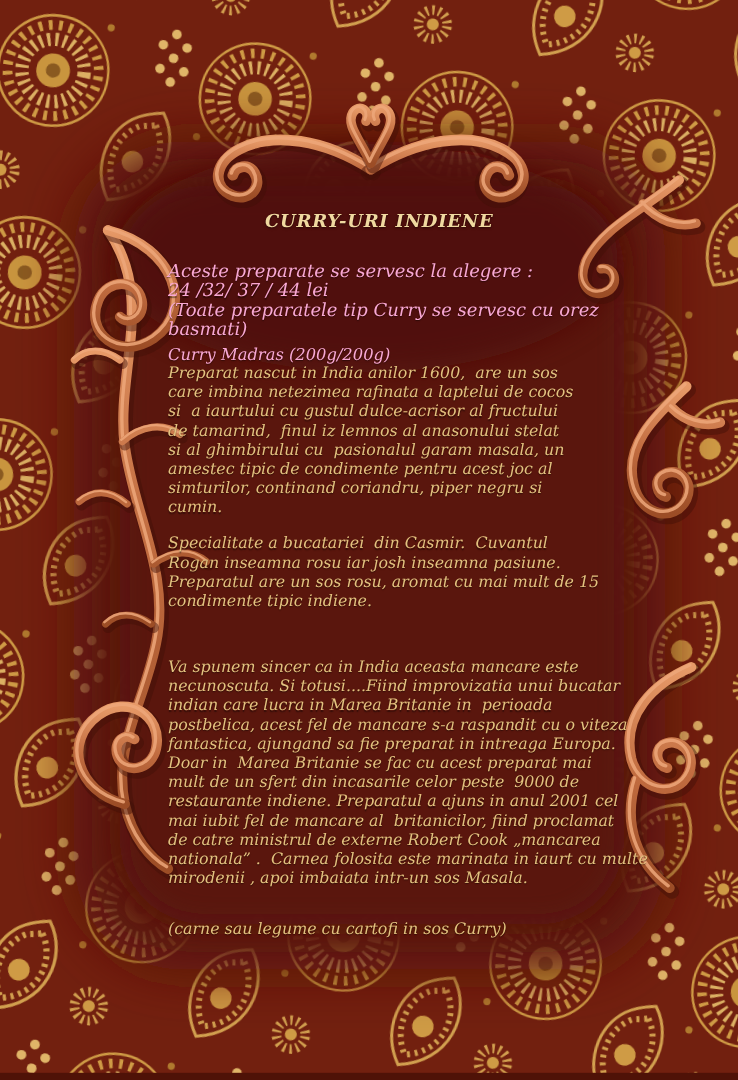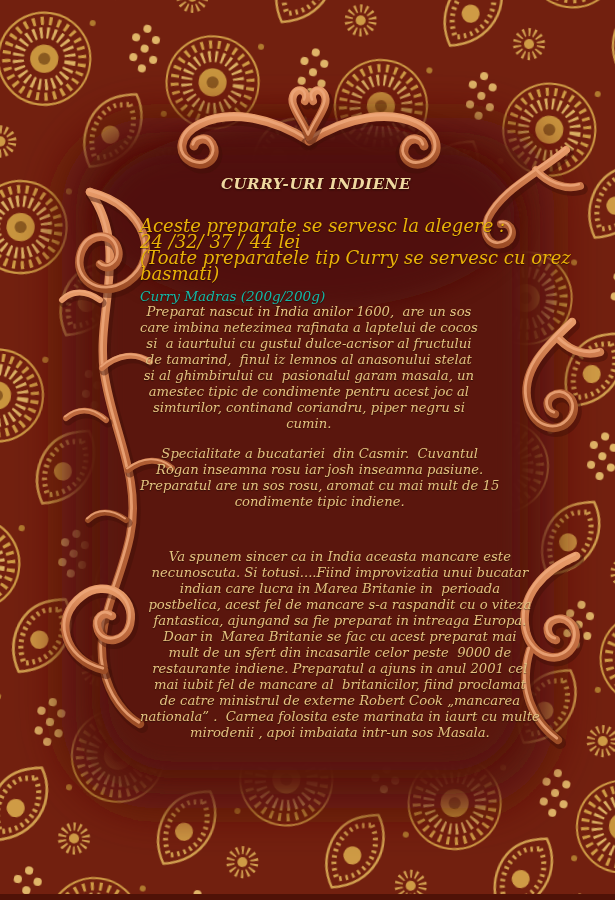--- a/index.html
+++ b/index.html
@@ -13,32 +13,31 @@
   .menu-title{
     position:absolute;left:140px;top:175px;width:352px;
     text-align:center;
     color:#f0d9a0;font-size:15px;font-weight:bold;font-style:italic;
     letter-spacing:0.6px;
     text-shadow:0 1px 2px rgba(0,0,0,0.55);
     white-space:pre;
   }
   .txt{
     position:absolute;left:140px;
-    font-style:italic;font-size:18px;line-height:16px;
-    color:#eab308;white-space:pre;
+    font-style:italic;font-size:15px;line-height:16px;
+    color:#f9a8d4;white-space:pre;
     text-shadow:0 1px 1px rgba(0,0,0,0.45);
   }
   .item-name{
-    color:#14b8a6;font-style:italic;font-size:13.6px;line-height:16px;
+    color:#f9a8d4;font-style:italic;font-size:13.6px;line-height:16px;
     white-space:pre;
   }
   .item-desc{
     color:#e3c27f;font-style:italic;font-size:13.2px;line-height:16px;
     white-space:pre;
-    text-align:center;
   }
   .item{position:absolute;left:140px;text-shadow:0 1px 1px rgba(0,0,0,0.45);}
 </style>
 </head>
 <body>
 
 <div class="page">
 
   <svg class="decor" viewBox="0 0 615 900" aria-hidden="true">
     <defs>
@@ -190,16 +189,17 @@
 Doar in  Marea Britanie se fac cu acest preparat mai
 mult de un sfert din incasarile celor peste  9000 de
 restaurante indiene. Preparatul a ajuns in anul 2001 cel
 mai iubit fel de mancare al  britanicilor, fiind proclamat
 de catre ministrul de externe Robert Cook „mancarea
 nationala” .  Carnea folosita este marinata in iaurt cu multe
 mirodenii , apoi imbaiata intr-un sos Masala.</div>
     </div>
 
     <div class="item" style="top:767px">
+      <div class="item-desc">(carne sau legume cu cartofi in sos Curry)</div>
     </div>
   </div>
 
 </div>
 
 </body></html>

